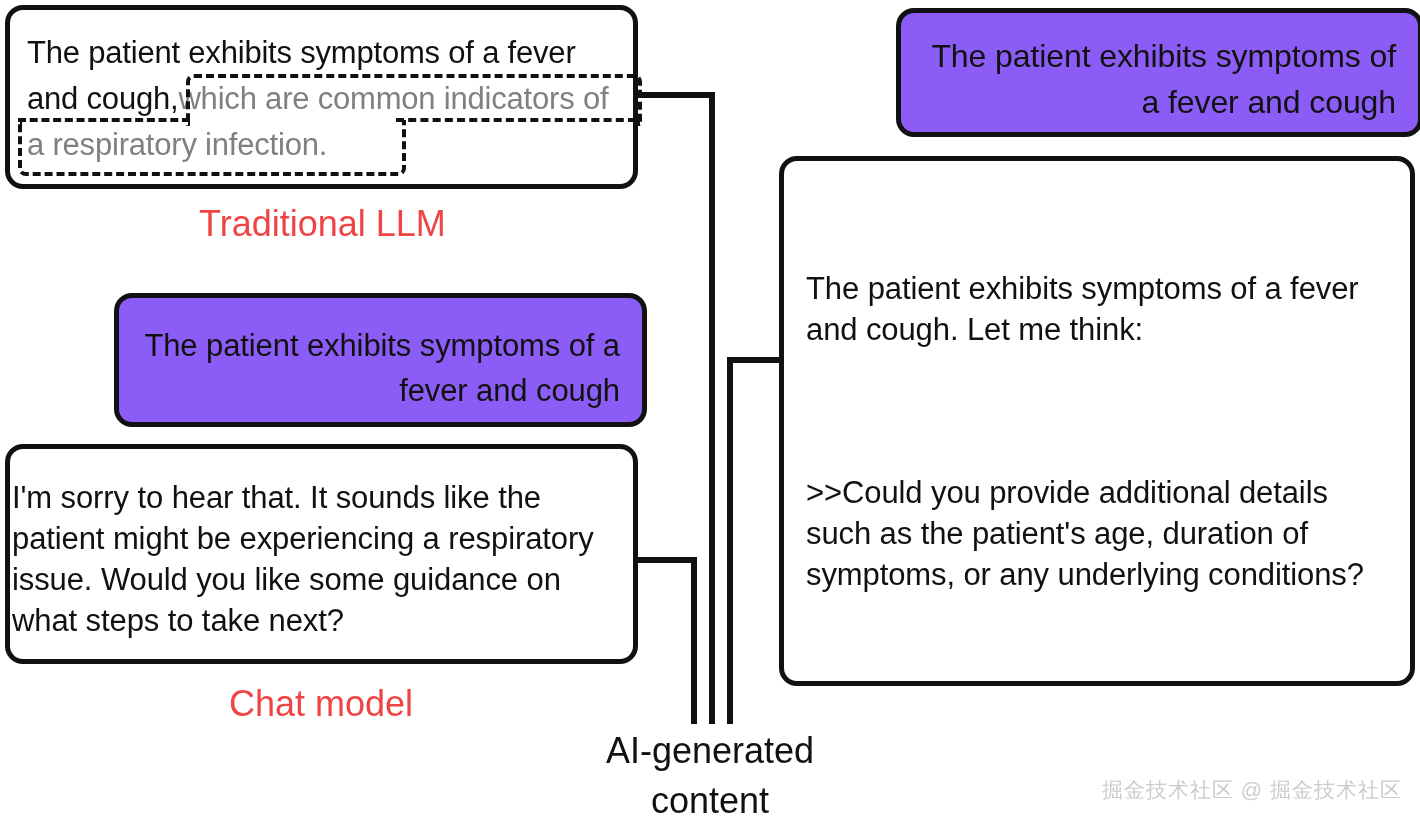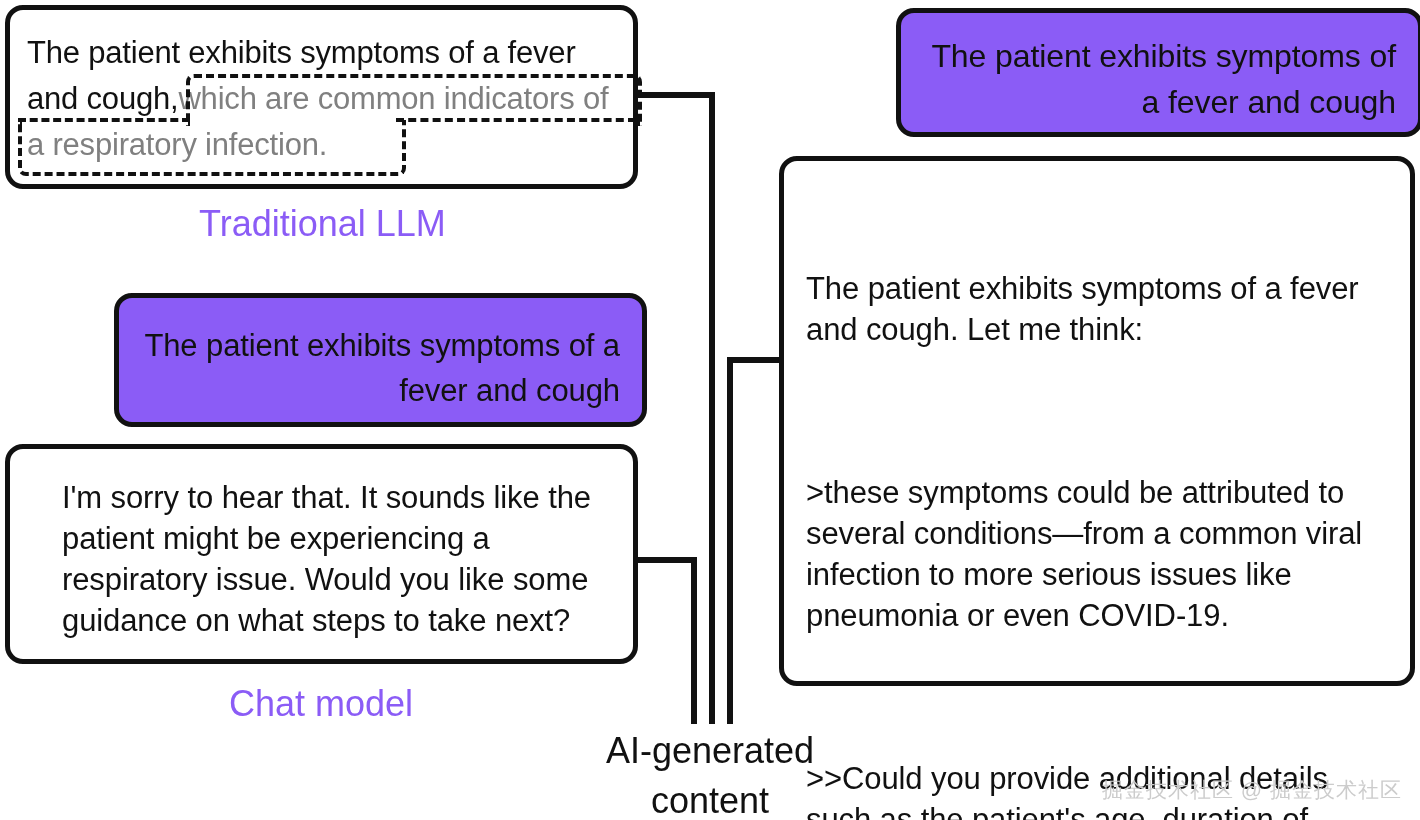--- a/index.html
+++ b/index.html
@@ -147,22 +147,21 @@
   #box-chat {
     left: 5px;
     top: 444px;
     width: 633px;
     height: 220px;
   }
   #box-chat .box-text {
     top: 28px;
     font-size: 31px;
     line-height: 41px;
-    padding: 0 11px;
-    margin-left: 41px;
+    padding: 0 2px;
   }
 
   
   #box-reasoning {
     left: 779px;
     top: 156px;
     width: 636px;
     height: 530px;
   }
   #box-reasoning .box-text {
@@ -172,21 +171,21 @@
     padding: 0 22px;
   }
   #box-reasoning .para { margin: 0; }
   #box-reasoning .para.gap { margin-top: 40px; }
 
   
   .caption {
     position: absolute;
     font-size: 36px;
     line-height: 1;
-    color: #8b5cf6;
+    color: #ef4444;
     white-space: nowrap;
     z-index: 6;
   }
   #caption-traditional { left: 199px; top: 206px; }
   #caption-chat        { left: 229px; top: 686px; }
   #caption-reasoning   { left: 964px; top: 686px; }
 
   
   #label-ai-generated {
     position: absolute;
@@ -263,21 +262,20 @@
   </div>
 
   <div class="box" id="box-chat">
     <div class="box-text">I'm sorry to hear that. It sounds like the patient might be experiencing a respiratory issue. Would you like some guidance on what steps to take next?</div>
   </div>
   <div class="caption" id="caption-chat">Chat model</div>
 
   <div class="box" id="box-reasoning">
     <div class="box-text">
       <p class="para">The patient exhibits symptoms of a fever and cough. Let me think:</p>
-      <p class="para gap">&gt;these symptoms could be attributed to several conditions—from a common viral infection to more serious issues like pneumonia or even COVID-19.</p>
       <p class="para gap">&gt;&gt;Could you provide additional details such as the patient's age, duration of symptoms, or any underlying conditions?</p>
     </div>
   </div>
 
   <div id="label-ai-generated">
     <div>AI-generated</div>
     <div>content</div>
   </div>
 
   <div id="watermark">掘金技术社区 @ 掘金技术社区</div>

